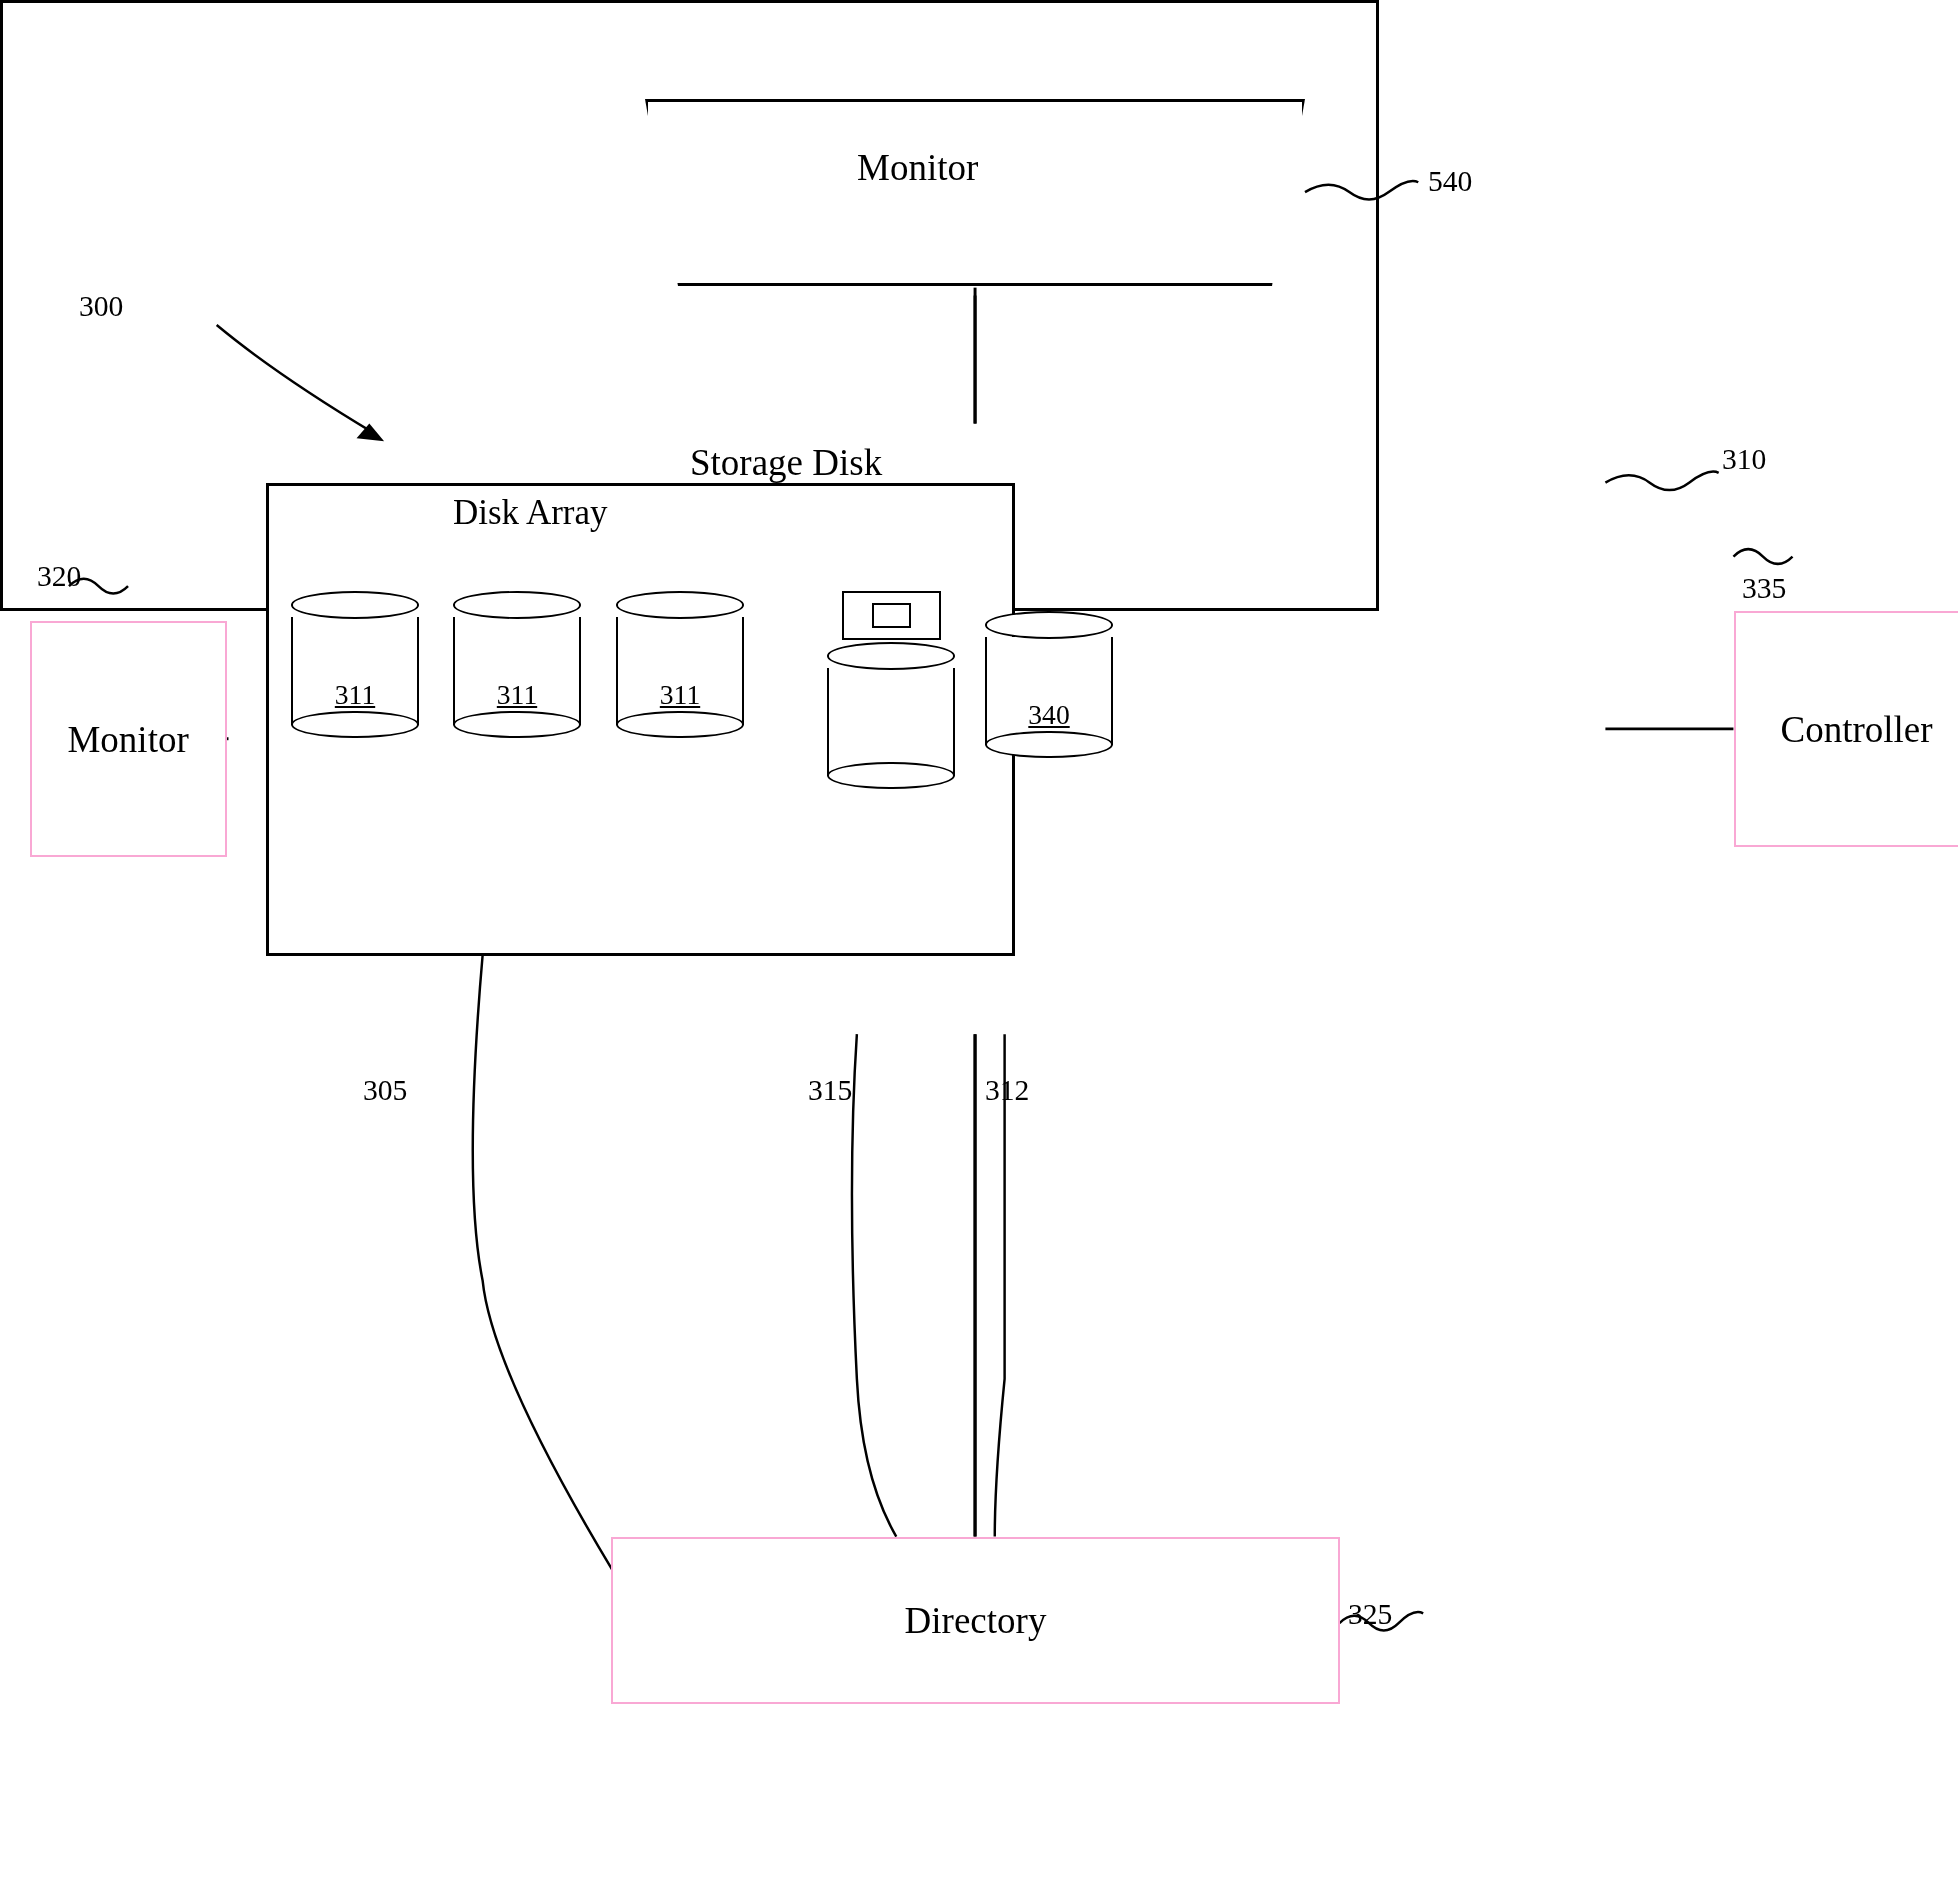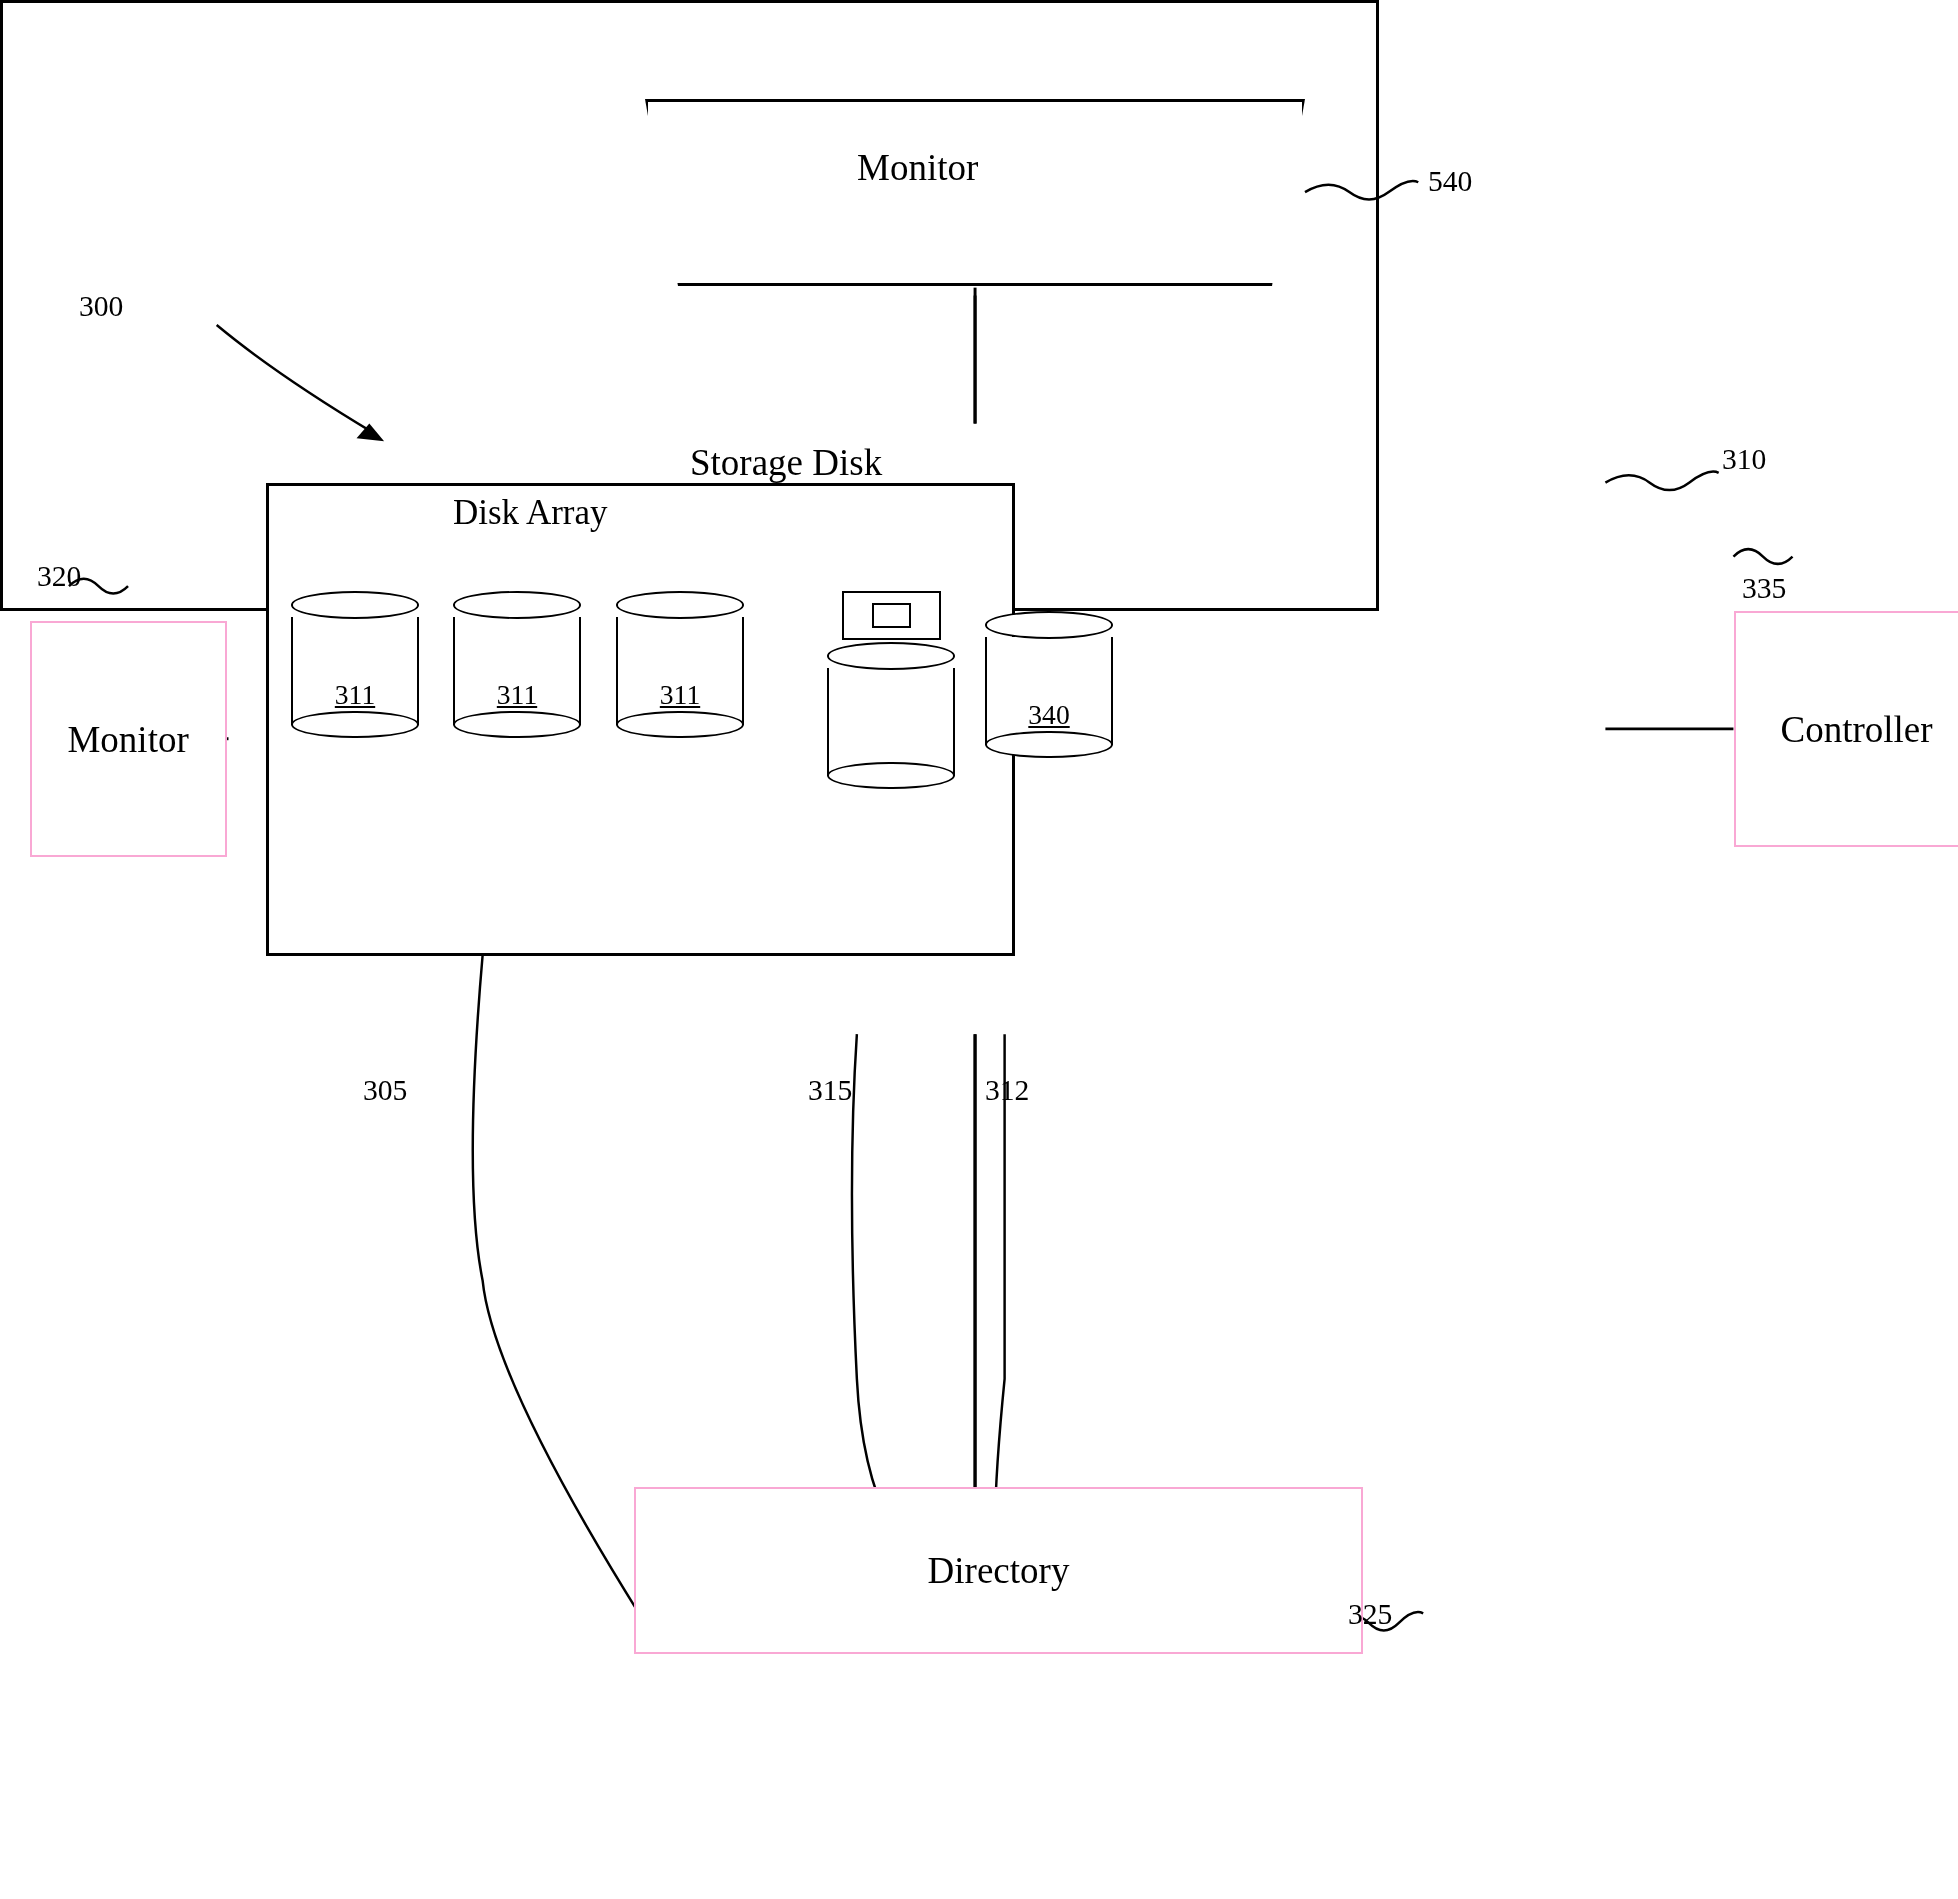--- a/index.html
+++ b/index.html
@@ -74,22 +74,22 @@
     }
 
     
     #controller-box {
       left: 1734px; top: 611px;
       width: 245px; height: 236px;
     }
 
     
     #directory-box {
-      left: 611px; top: 1487px;
-      width: 729px; height: 167px; margin-left: 23px;
+      left: 611px; top: 1537px;
+      width: 729px; height: 167px;
     }
 
     
     .cylinder {
       position: absolute;
       display: flex;
       flex-direction: column;
       align-items: center;
     }
 

